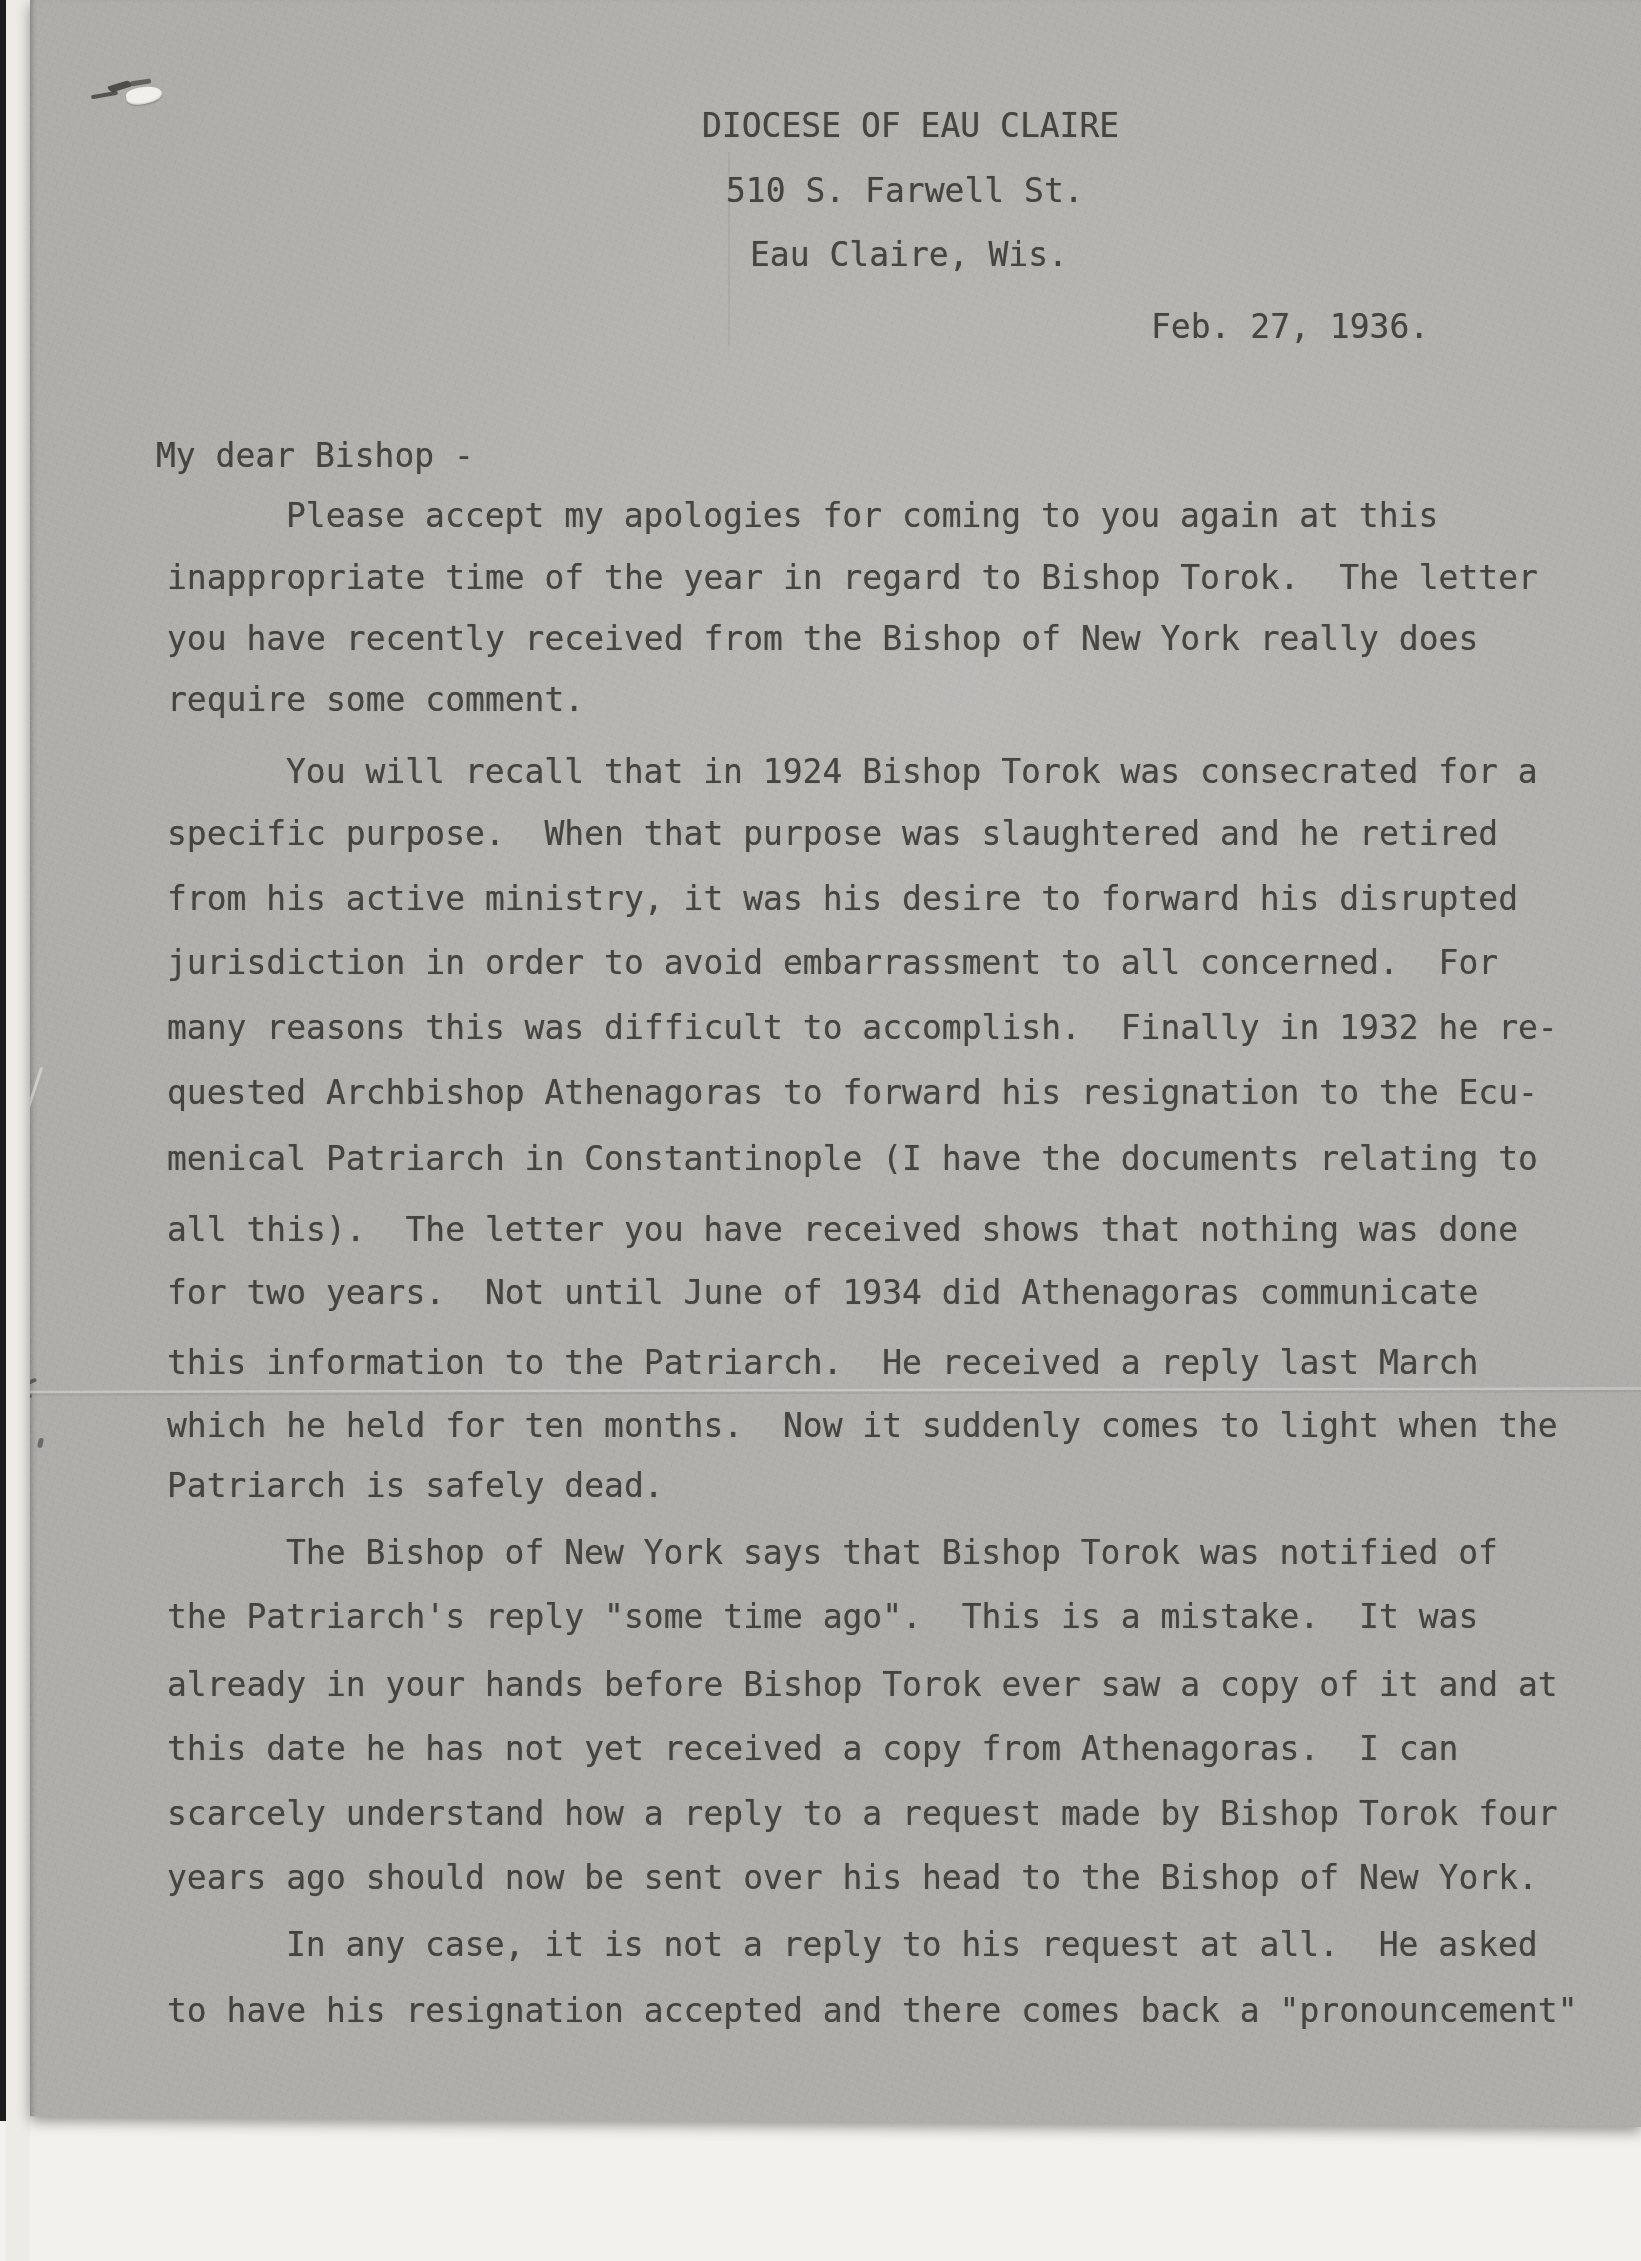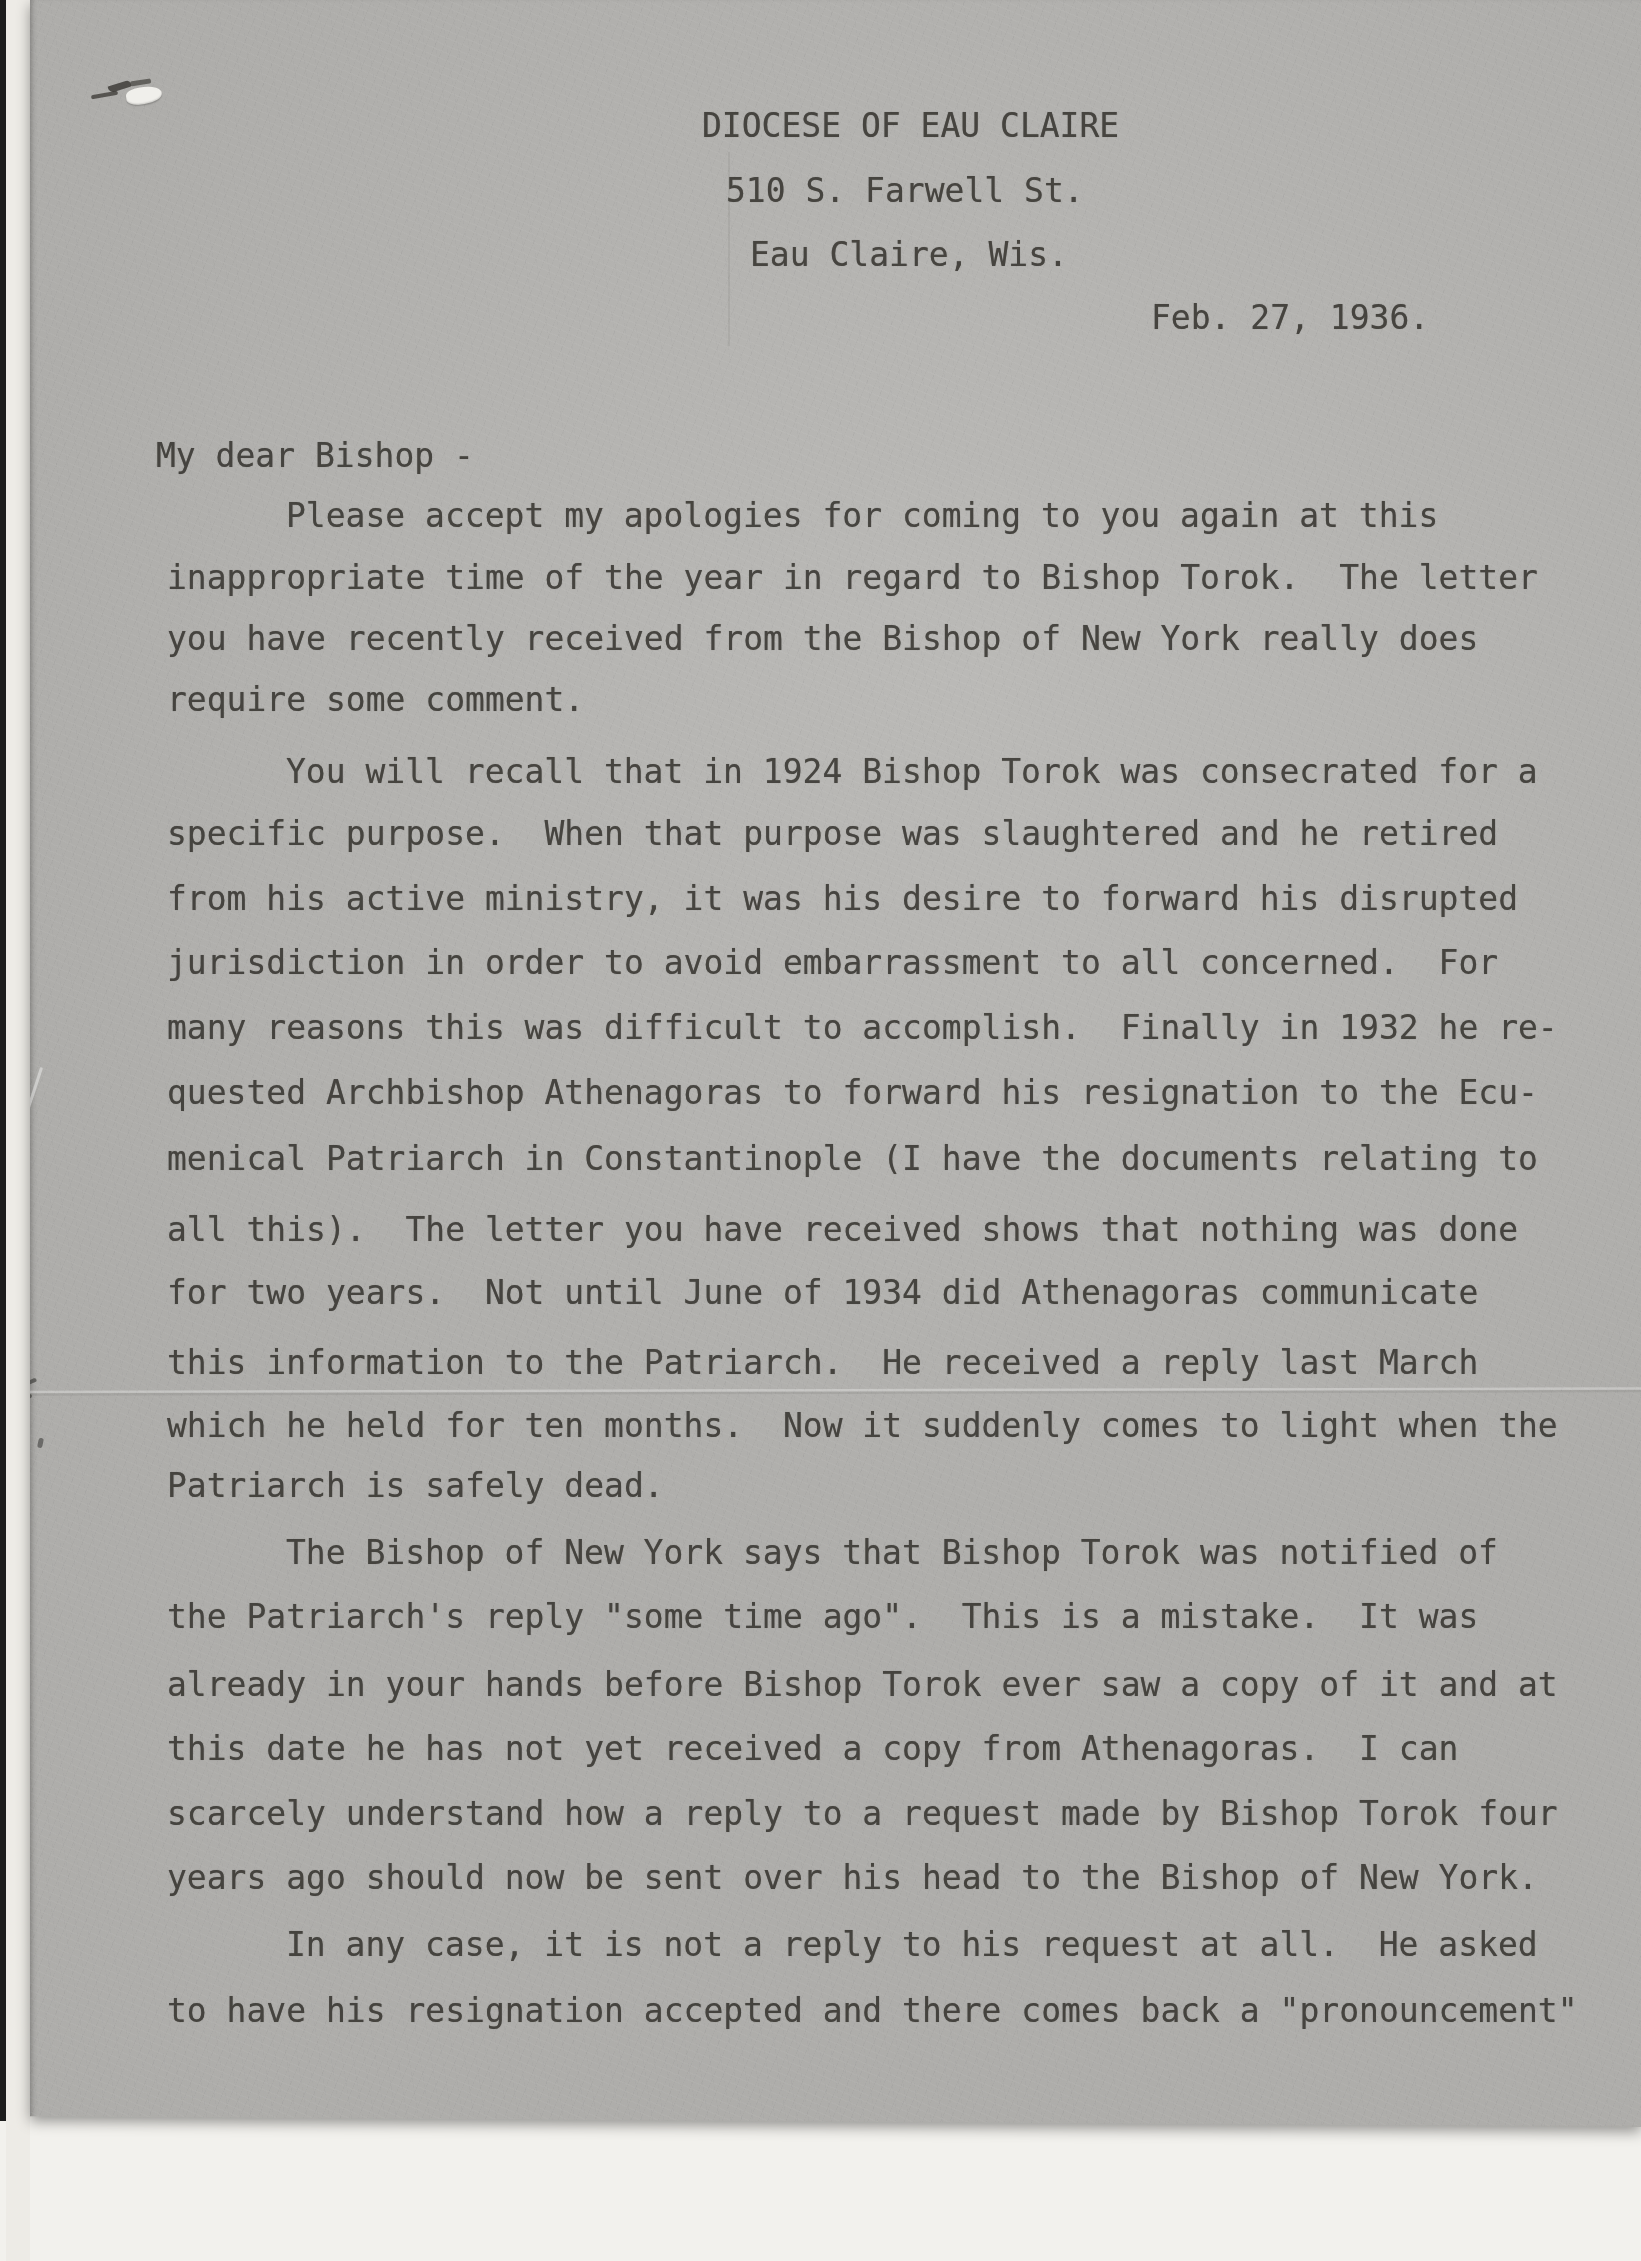--- a/index.html
+++ b/index.html
@@ -64,21 +64,21 @@
     text-shadow: 0 0 0.8px rgba(44,42,38,0.55);
     letter-spacing: 0;
   }
   .line { left: 137px; } 
   .line.indent { text-indent: 119px; }
 
   
   .lh-org        { left: 672px; top: 109px; }
   .lh-addr1      { left: 696px; top: 174px; }
   .lh-addr2      { left: 720px; top: 238px; }
-  .lh-date       { left: 1121px; top: 301px; }
+  .lh-date       { left: 1121px; top: 310px; }
   .lh-recipient  { left: 123px;  top: 373px; opacity: 0.78; }
   .lh-salutation { left: 126px;  top: 439px; text-align: right; }
 
   
   .tear {
     position: absolute; left: 61px; top: 79px;
     width: 71px; height: 27px;
   }
   .tear .blob {
     position: absolute; left: 35px; top: 7.7px;

